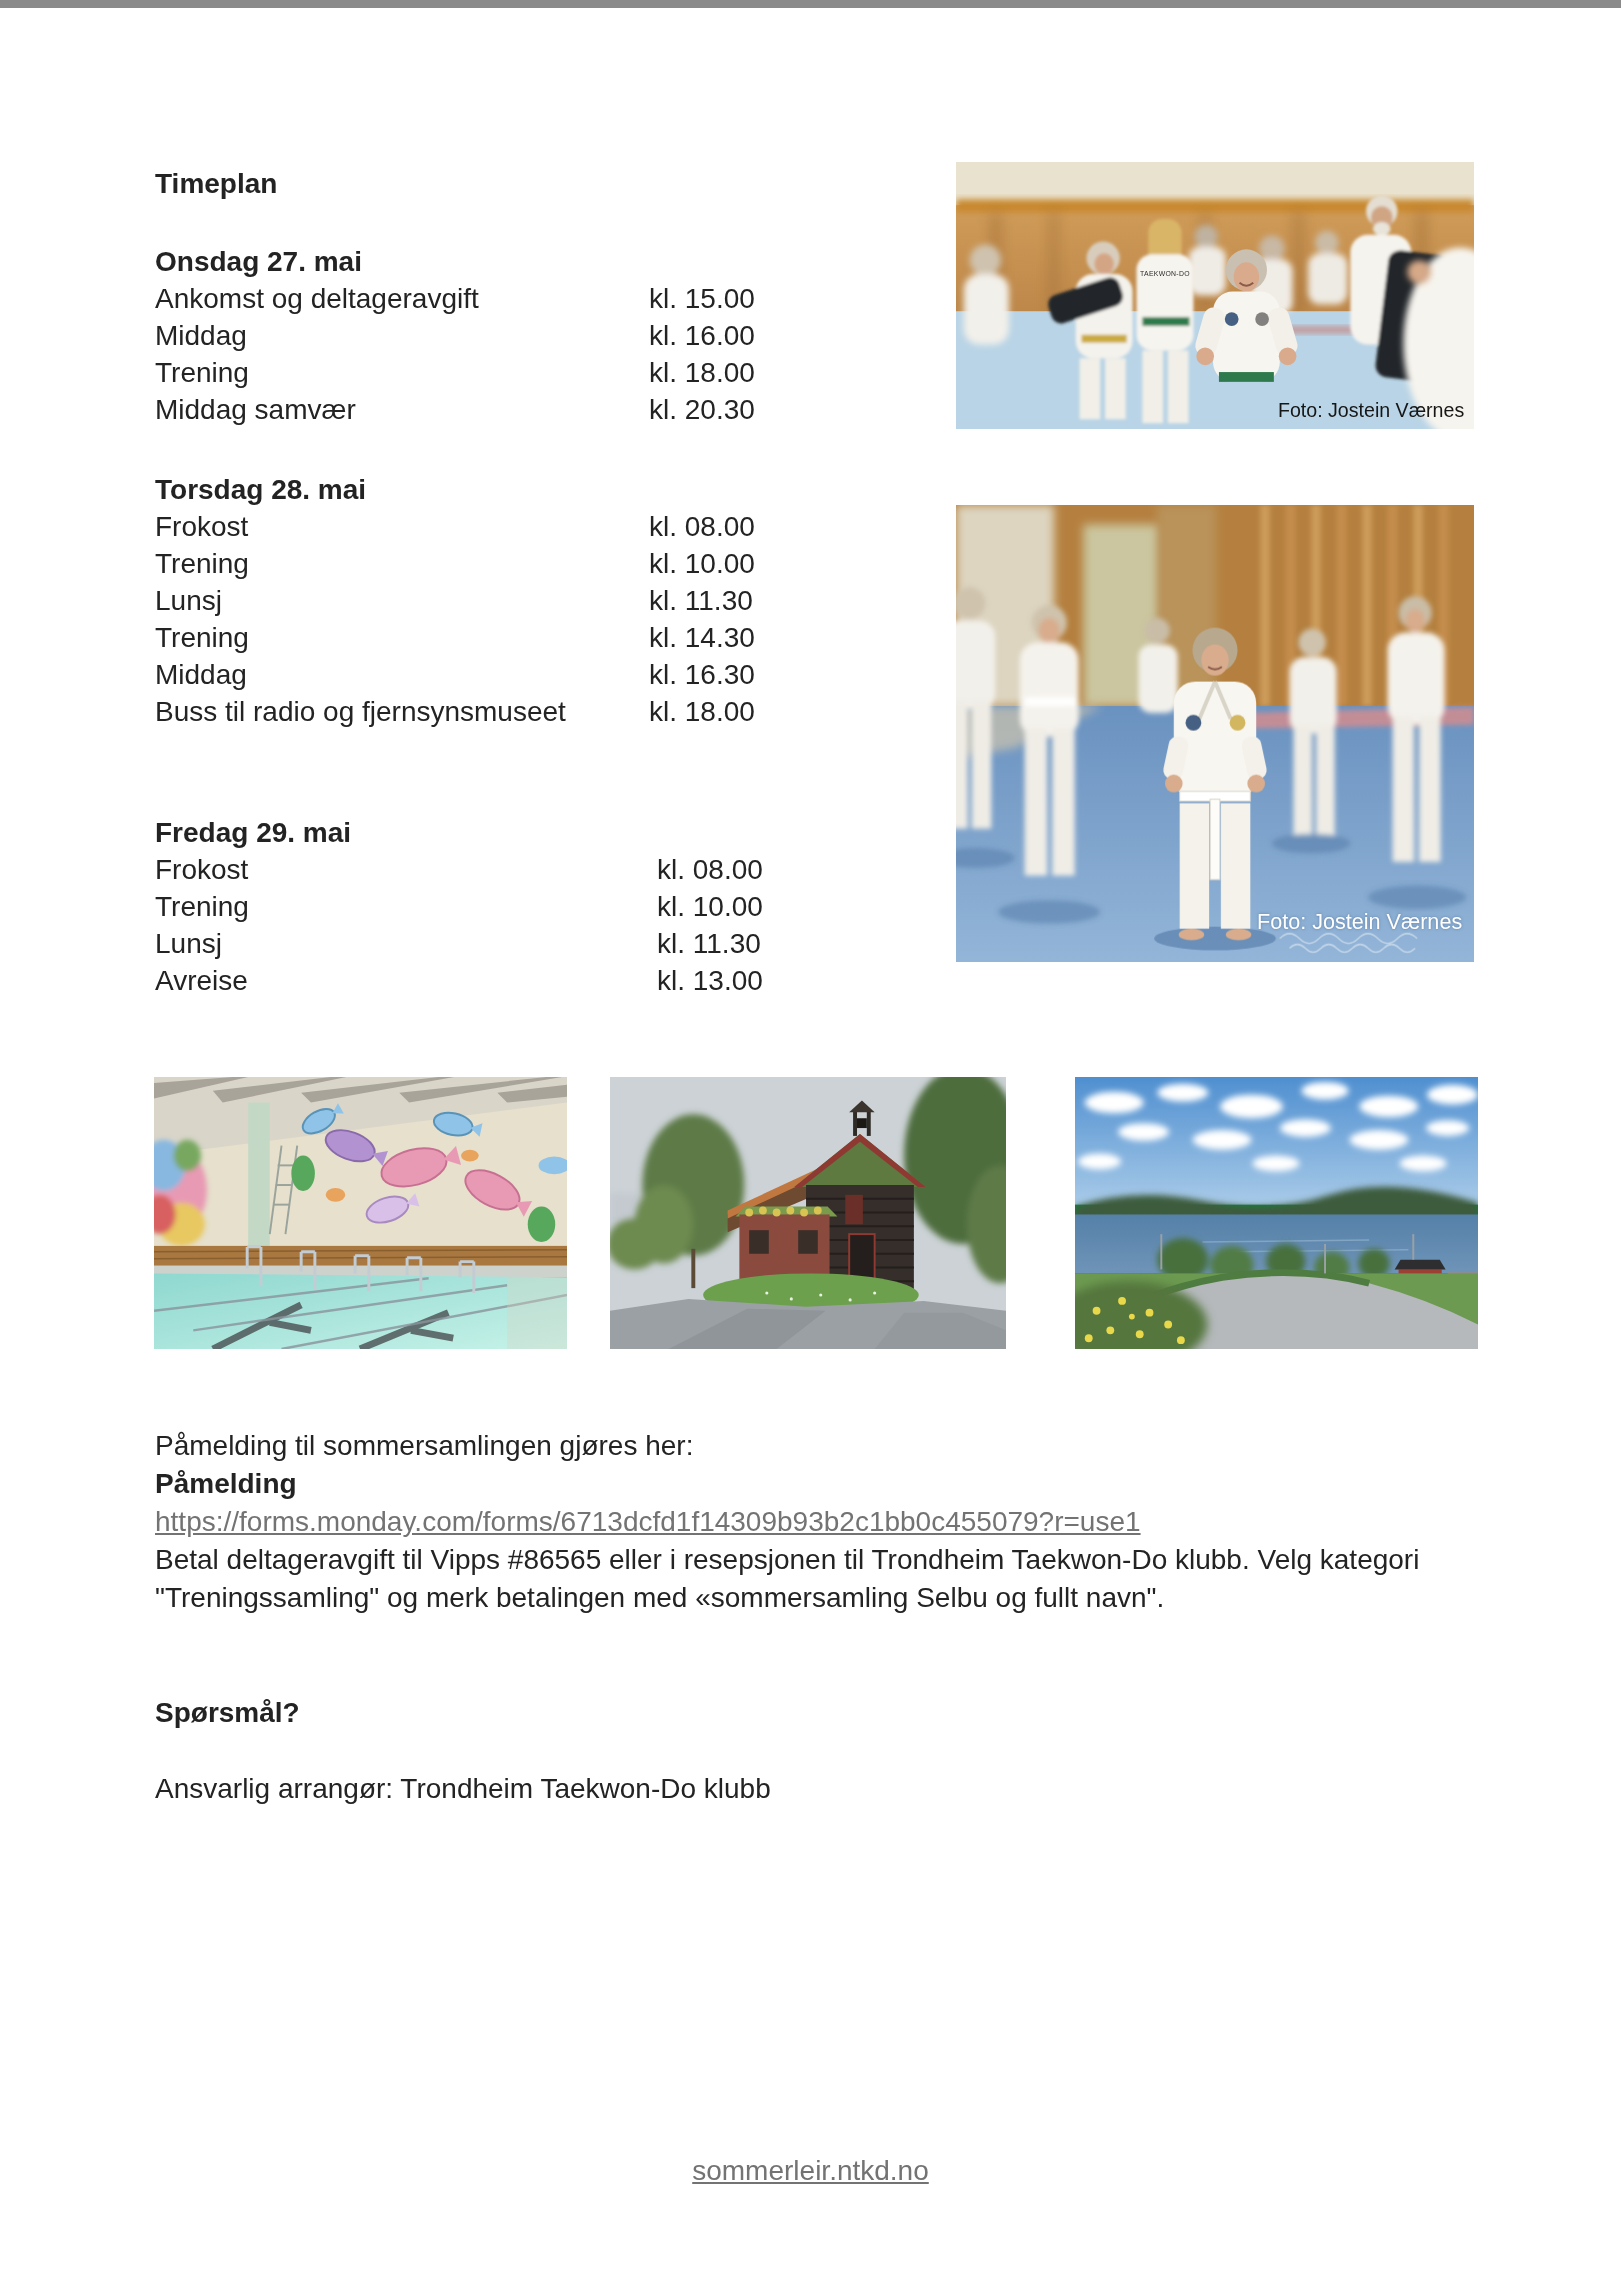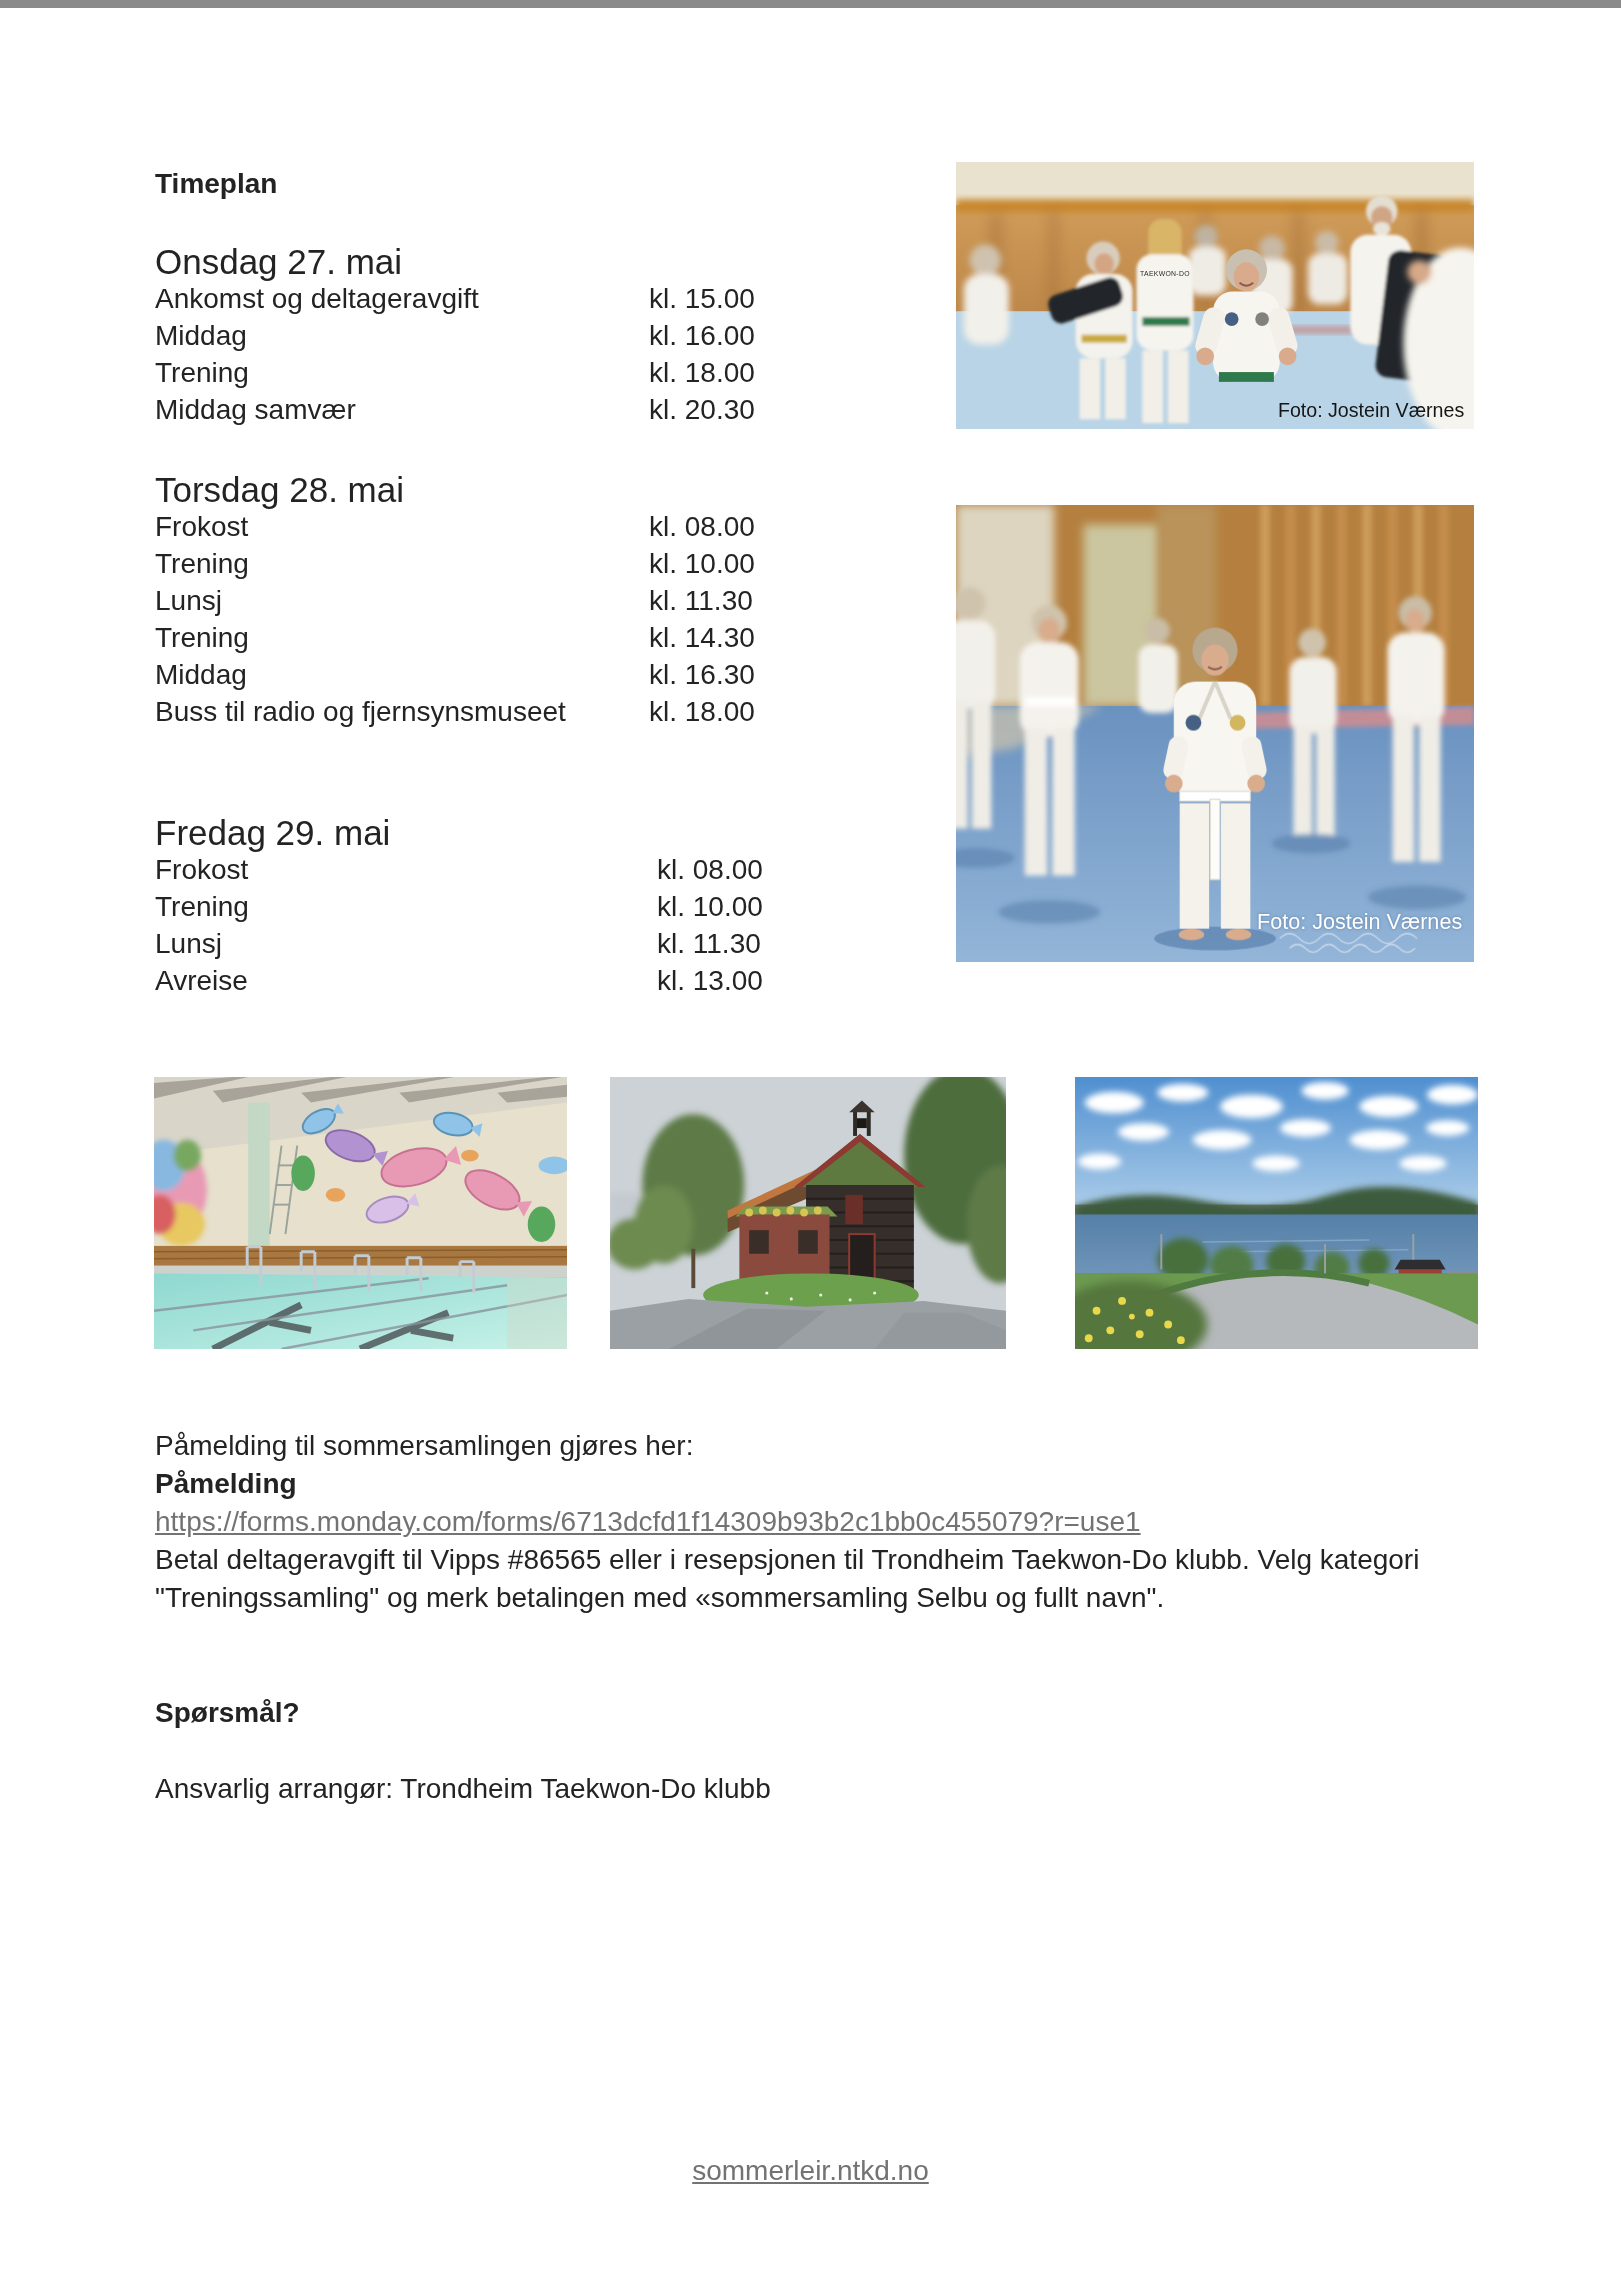--- a/index.html
+++ b/index.html
@@ -4,27 +4,27 @@
 <style>
   html,body{margin:0;padding:0;background:#8a8a8a;}
   .page{
     position:relative;width:1621px;height:2293px;margin:8px auto;background:#ffffff;
     font-family:"Liberation Sans","DejaVu Sans",sans-serif;color:#232323;overflow:hidden;
   }
   .txt{font-size:28px;line-height:37px;}
   .bold{font-weight:bold;}
   .abs{position:absolute;}
   .day-block{position:absolute;left:155px;width:706px;}
-  .day-title{font-size:35px;line-height:37px;font-weight:normal;}
+  .day-title{font-size:28px;line-height:37px;font-weight:bold;}
   .row{position:relative;height:37px;font-size:28px;line-height:37px;}
   .row .time{position:absolute;left:494px;top:0;white-space:nowrap;}
   .row .time-f{left:502px;}
   a.link{color:#737373;text-decoration:underline;cursor:pointer;}
   .para{font-size:28px;line-height:38px;margin:0;}
-  .photo{position:absolute;overflow:hidden;background:#737373;}
+  .photo{position:absolute;overflow:hidden;background:#15803d;}
   .photo svg{display:block;width:100%;height:100%;}
   .cap-dark{position:absolute;right:9.8px;bottom:7.8px;font-size:19.6px;line-height:21.6px;color:#161616;white-space:nowrap;}
   .cap-light{position:absolute;right:11.8px;bottom:29px;font-size:21.6px;line-height:23.5px;color:#ffffff;white-space:nowrap;text-shadow:0 0 2.9px rgba(60,90,130,.6);}
   .footer{position:absolute;left:0;top:2143px;width:100%;text-align:center;font-size:28px;line-height:39px;}
 </style>
 </head>
 <body>
 
 <div class="page">
 

